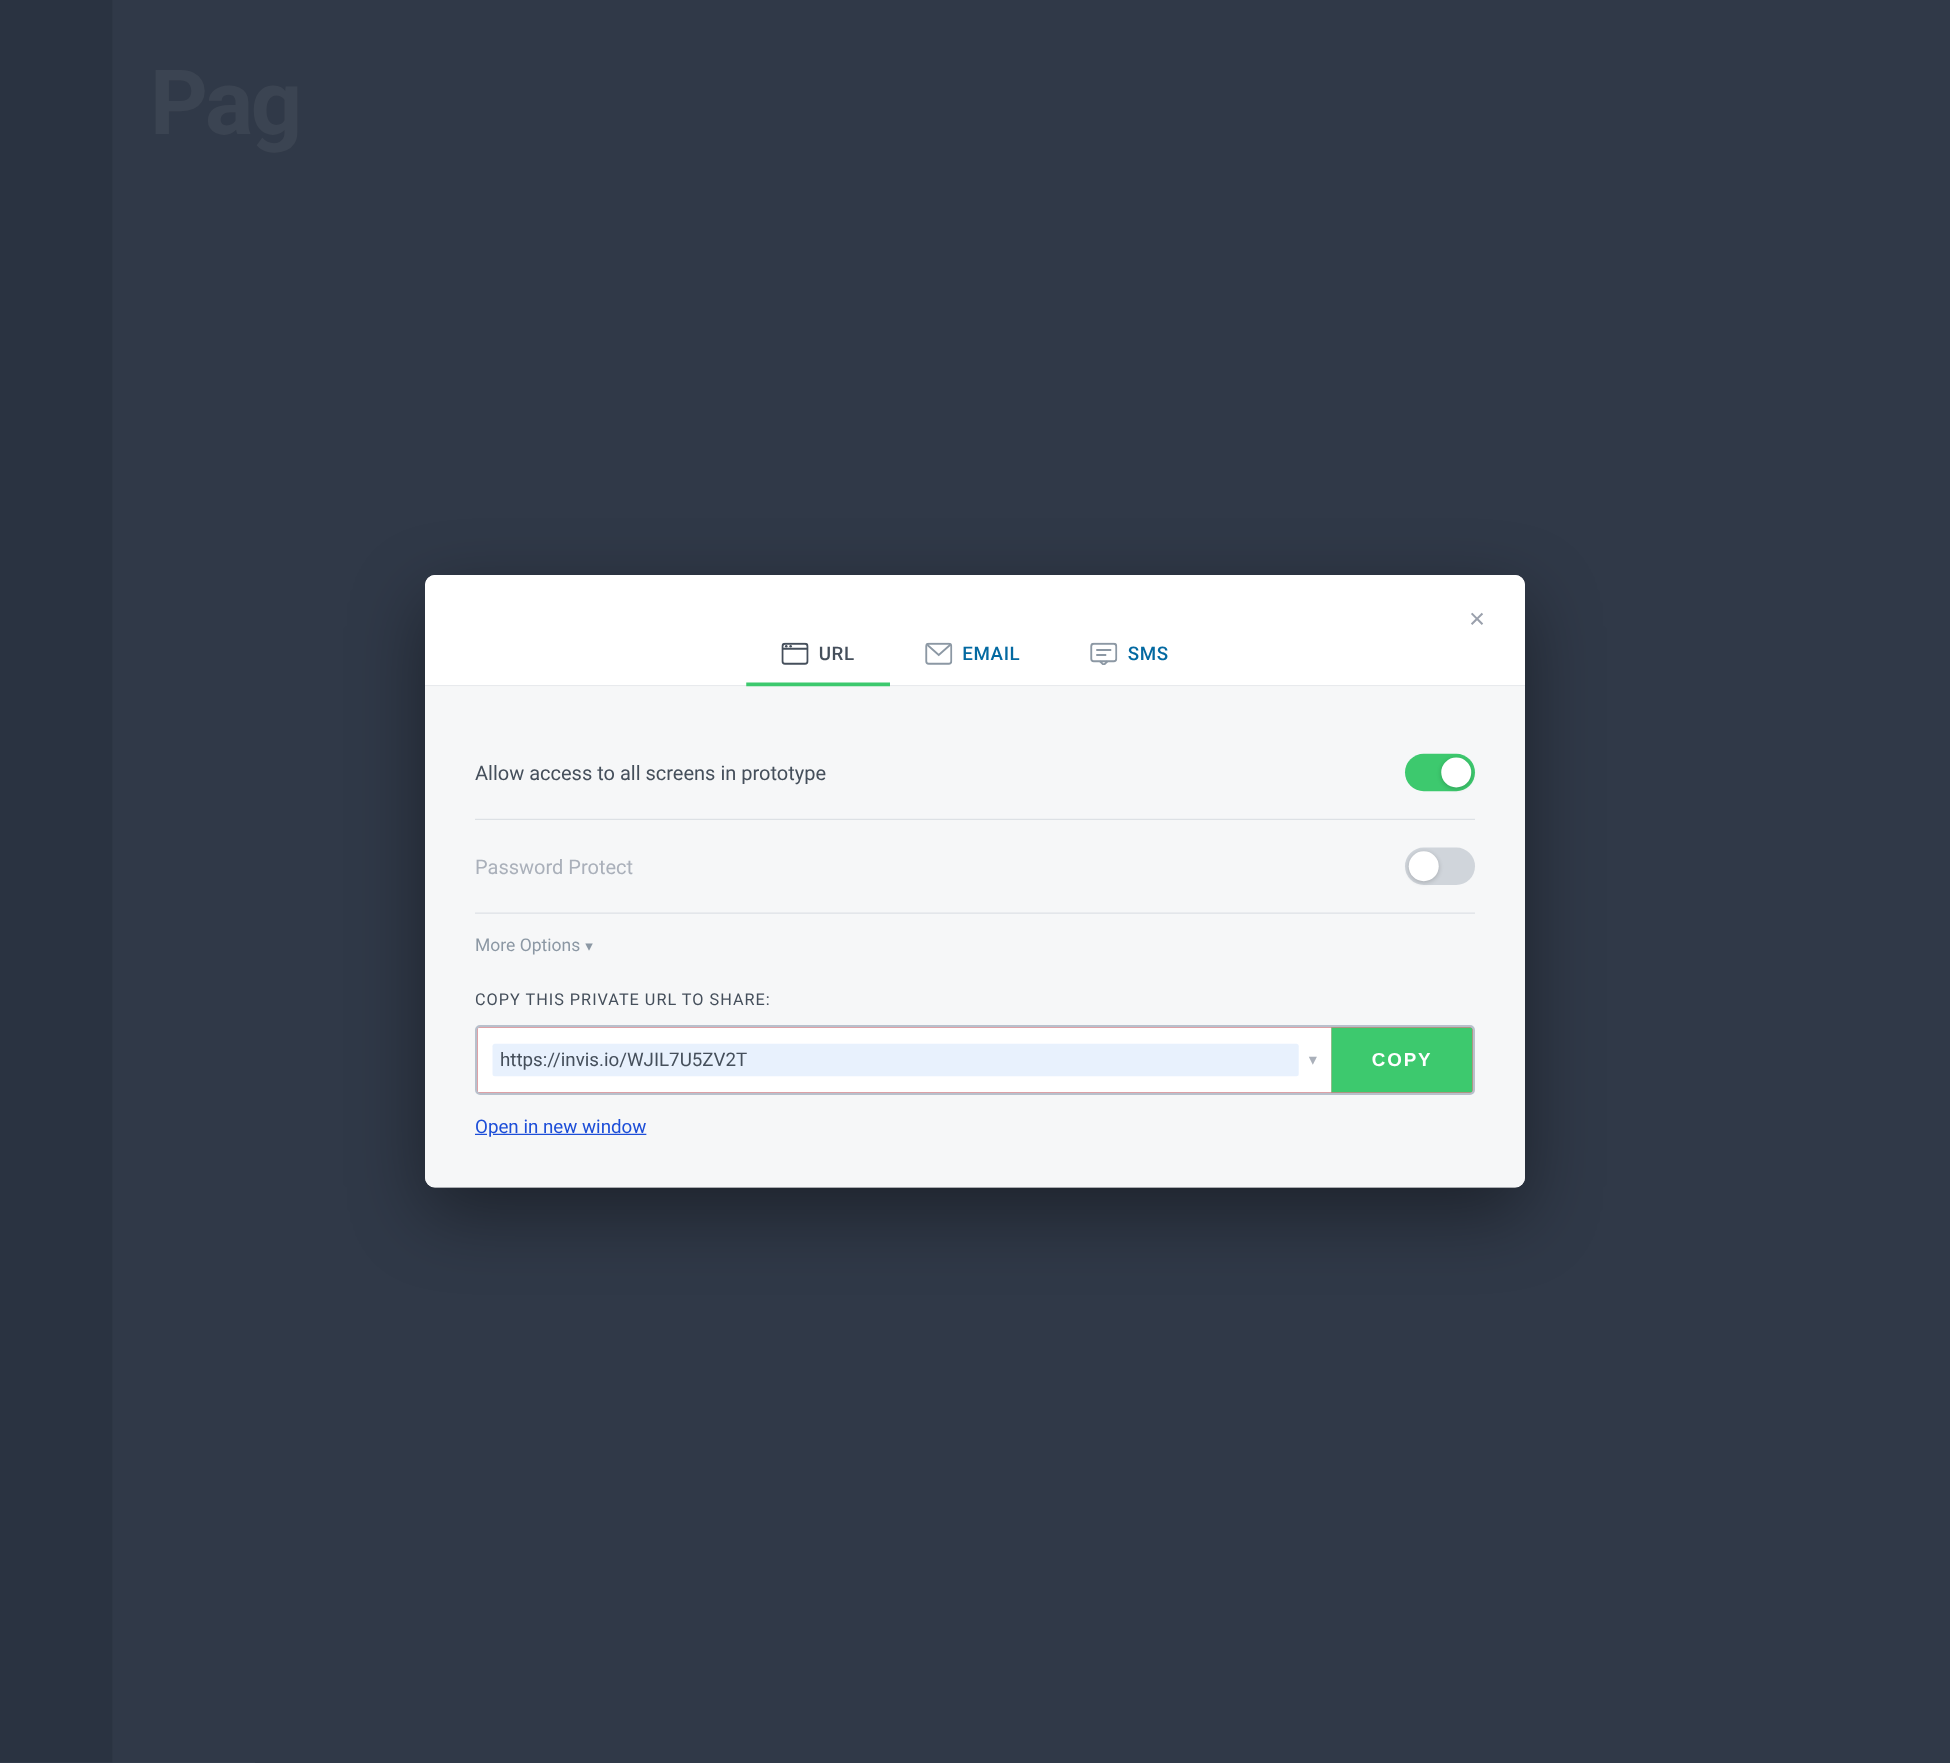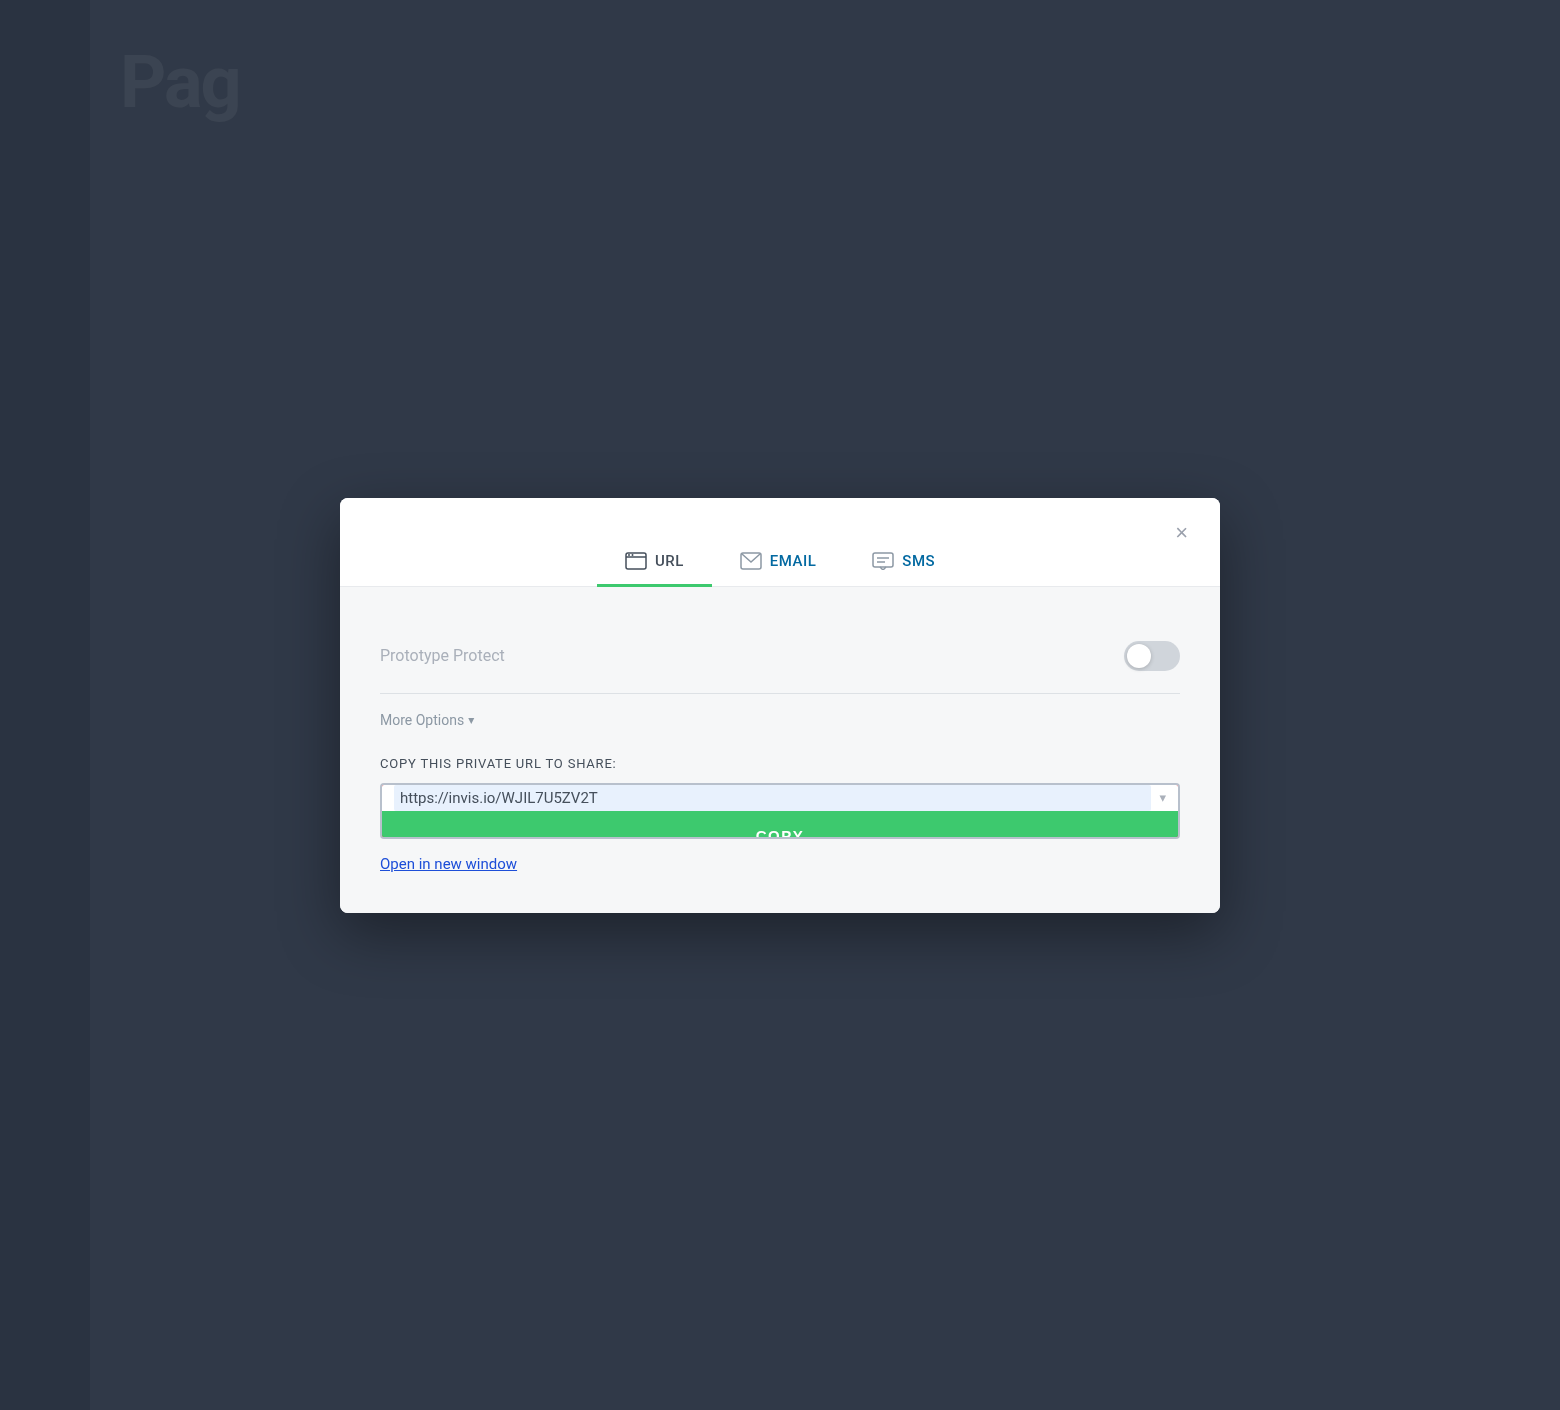--- a/index.html
+++ b/index.html
@@ -208,21 +208,20 @@
       text-transform: uppercase;
     }
 
     .url-copy-row {
       display: flex;
       border: 2px solid #b8c0cc;
       border-radius: 4px;
       background: #ef4444;
       overflow: hidden;
       height: 56px;
-      flex-direction: column;
     }
 
     .url-input-wrap {
       flex: 1;
       display: flex;
       align-items: center;
       padding: 0 12px;
       background: #fff;
       position: relative;
     }
@@ -330,23 +329,30 @@
             </svg>
           </span>
           <span>SMS</span>
         </div>
       </div>
     </div>
 
     <div class="modal-body">
 
 
-
       <div class="option-row">
-        <span class="option-label disabled">Prototype Protect</span>
+        <span class="option-label">Allow access to all screens in prototype</span>
+        <label class="toggle">
+          <input type="checkbox" checked="" style="">
+          <span class="toggle-slider"></span>
+        </label>
+      </div>
+
+      <div class="option-row">
+        <span class="option-label disabled">Password Protect</span>
         <label class="toggle">
           <input type="checkbox" style="">
           <span class="toggle-slider"></span>
         </label>
       </div>
 
       <div class="more-options">
         <span>More Options</span>
         <span class="more-options-chevron">▾</span>
       </div>

